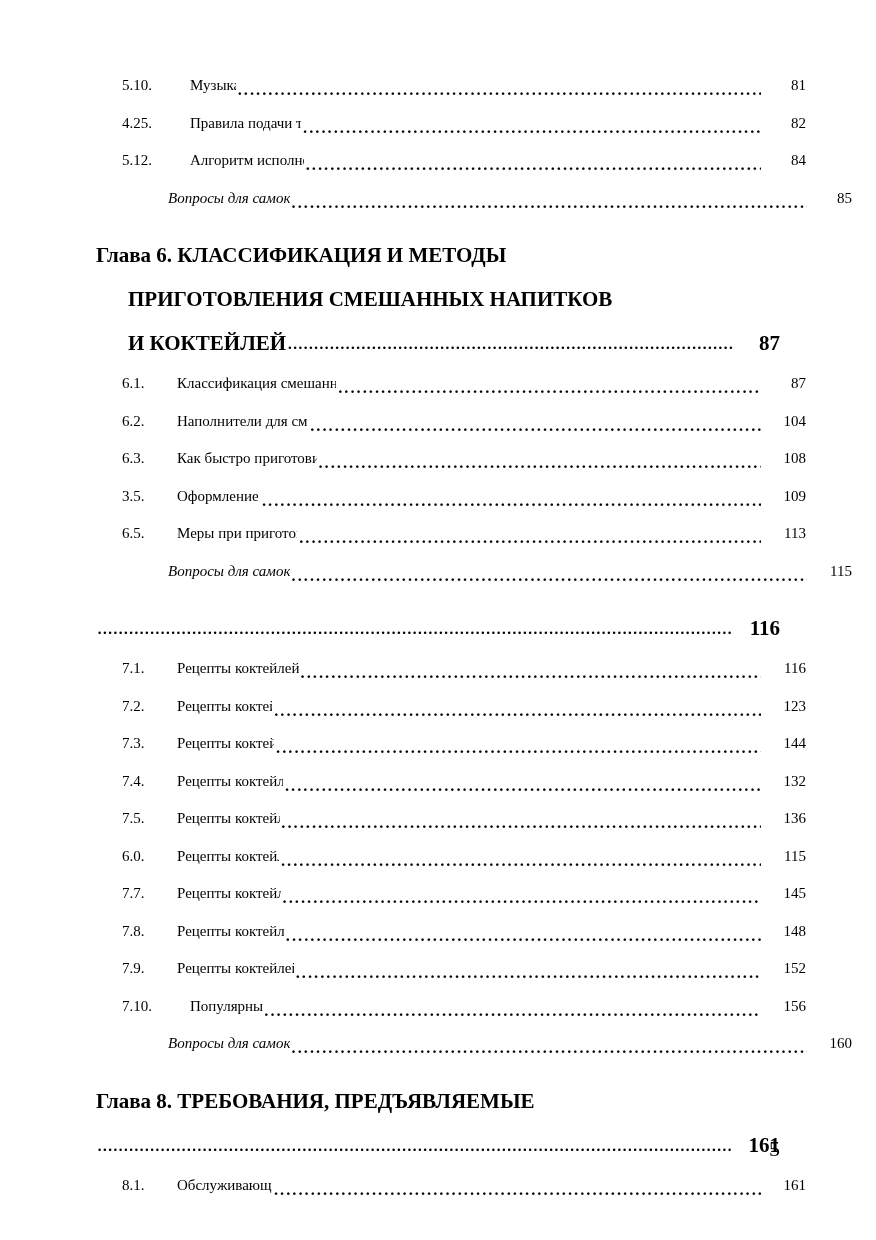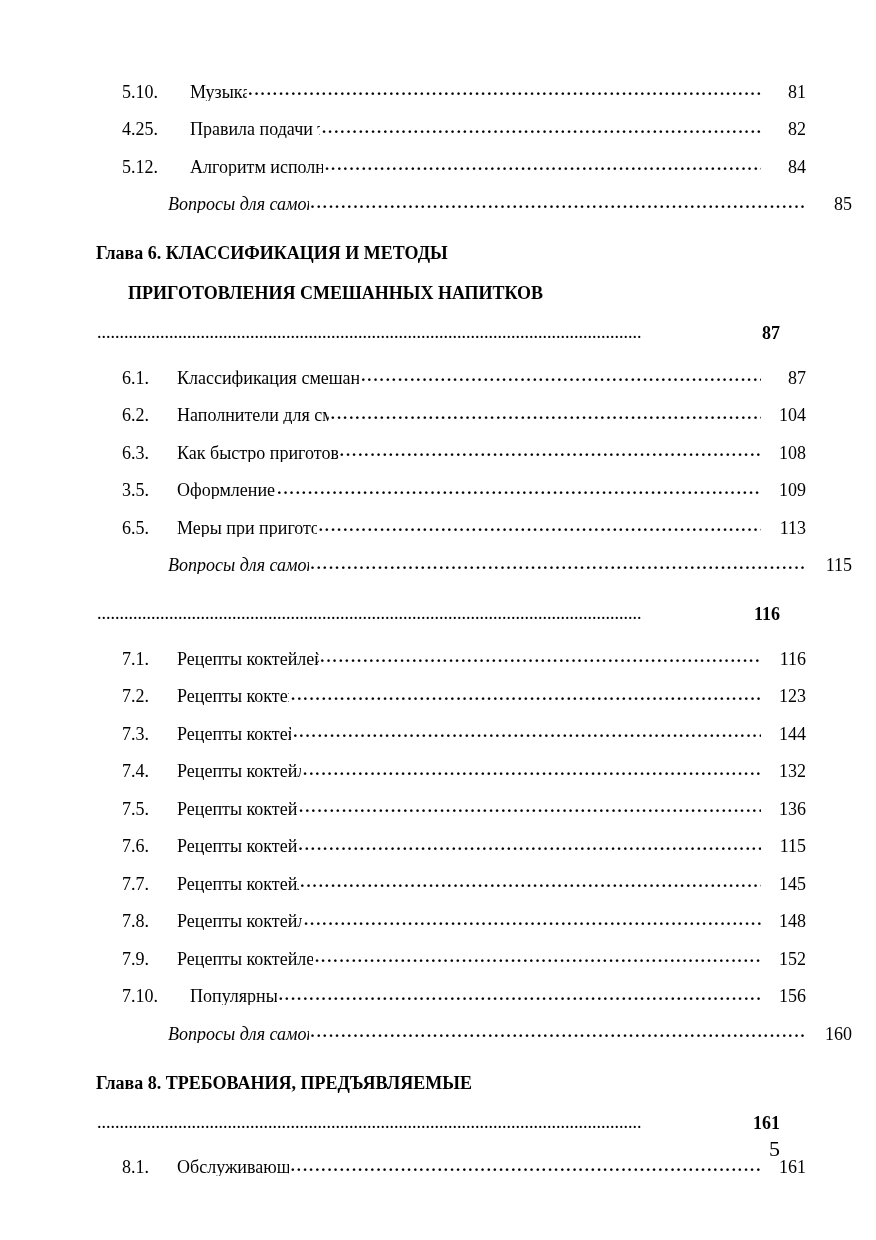--- a/index.html
+++ b/index.html
@@ -19,23 +19,23 @@
     width: 876px;
     height: 1240px;
     box-sizing: border-box;
     padding: 78px 96px 0 96px;
   }
   .toc {
     width: 100%;
   }
   .entry {
     display: flex;
-    align-items: flex-end;
+    align-items: flex-start;
     width: 100%;
-    font-size: 18px;
+    font-size: 15px;
     line-height: 1.0;
     margin-bottom: 15px;
     white-space: nowrap;
   }
   .entry .label {
     flex: 0 1 auto;
     overflow: hidden;
   }
   .entry .leader {
     flex: 1 1 auto;
@@ -79,21 +79,21 @@
     padding-left: 72px;
     font-style: italic;
   }
   .quiz .page-num {
     font-style: normal;
   }
 
   
   .chapter {
     font-weight: bold;
-    font-size: 18px;
+    font-size: 21px;
     margin-top: 30px;
     margin-bottom: 20px;
   }
   .chapter .line {
     display: flex;
     align-items: baseline;
     width: 100%;
     white-space: nowrap;
   }
   .chapter .line + .line {
@@ -166,20 +166,21 @@
         <span class="page-num">85</span>
       </div>
       <div class="chapter">
         <div class="line">
           <span class="label">Глава 6. КЛАССИФИКАЦИЯ И МЕТОДЫ</span>
         </div>
         <div class="line">
           <span class="label cont">ПРИГОТОВЛЕНИЯ СМЕШАННЫХ НАПИТКОВ</span>
         </div>
         <div class="line">
+          <span class="label cont">И КОКТЕЙЛЕЙ</span>
           <span class="leader"></span>
           <span class="page-num">87</span>
         </div>
       </div>
       <div class="entry sub">
         <span class="label">
           <span class="num">6.1.</span>
           <span>Классификация смешанных напитков и коктейлей</span>
         </span>
         <span class="leader"></span>
@@ -263,21 +264,21 @@
       <div class="entry sub">
         <span class="label">
           <span class="num">7.5.</span>
           <span>Рецепты коктейлей с текилой</span>
         </span>
         <span class="leader"></span>
         <span class="page-num">136</span>
       </div>
       <div class="entry sub">
         <span class="label">
-          <span class="num">7.6.</span>
+          <span class="num">6.0.</span>
           <span>Рецепты коктейлей с джином</span>
         </span>
         <span class="leader"></span>
         <span class="page-num">115</span>
       </div>
       <div class="entry sub">
         <span class="label">
           <span class="num">7.7.</span>
           <span>Рецепты коктейлей с мартини</span>
         </span>

